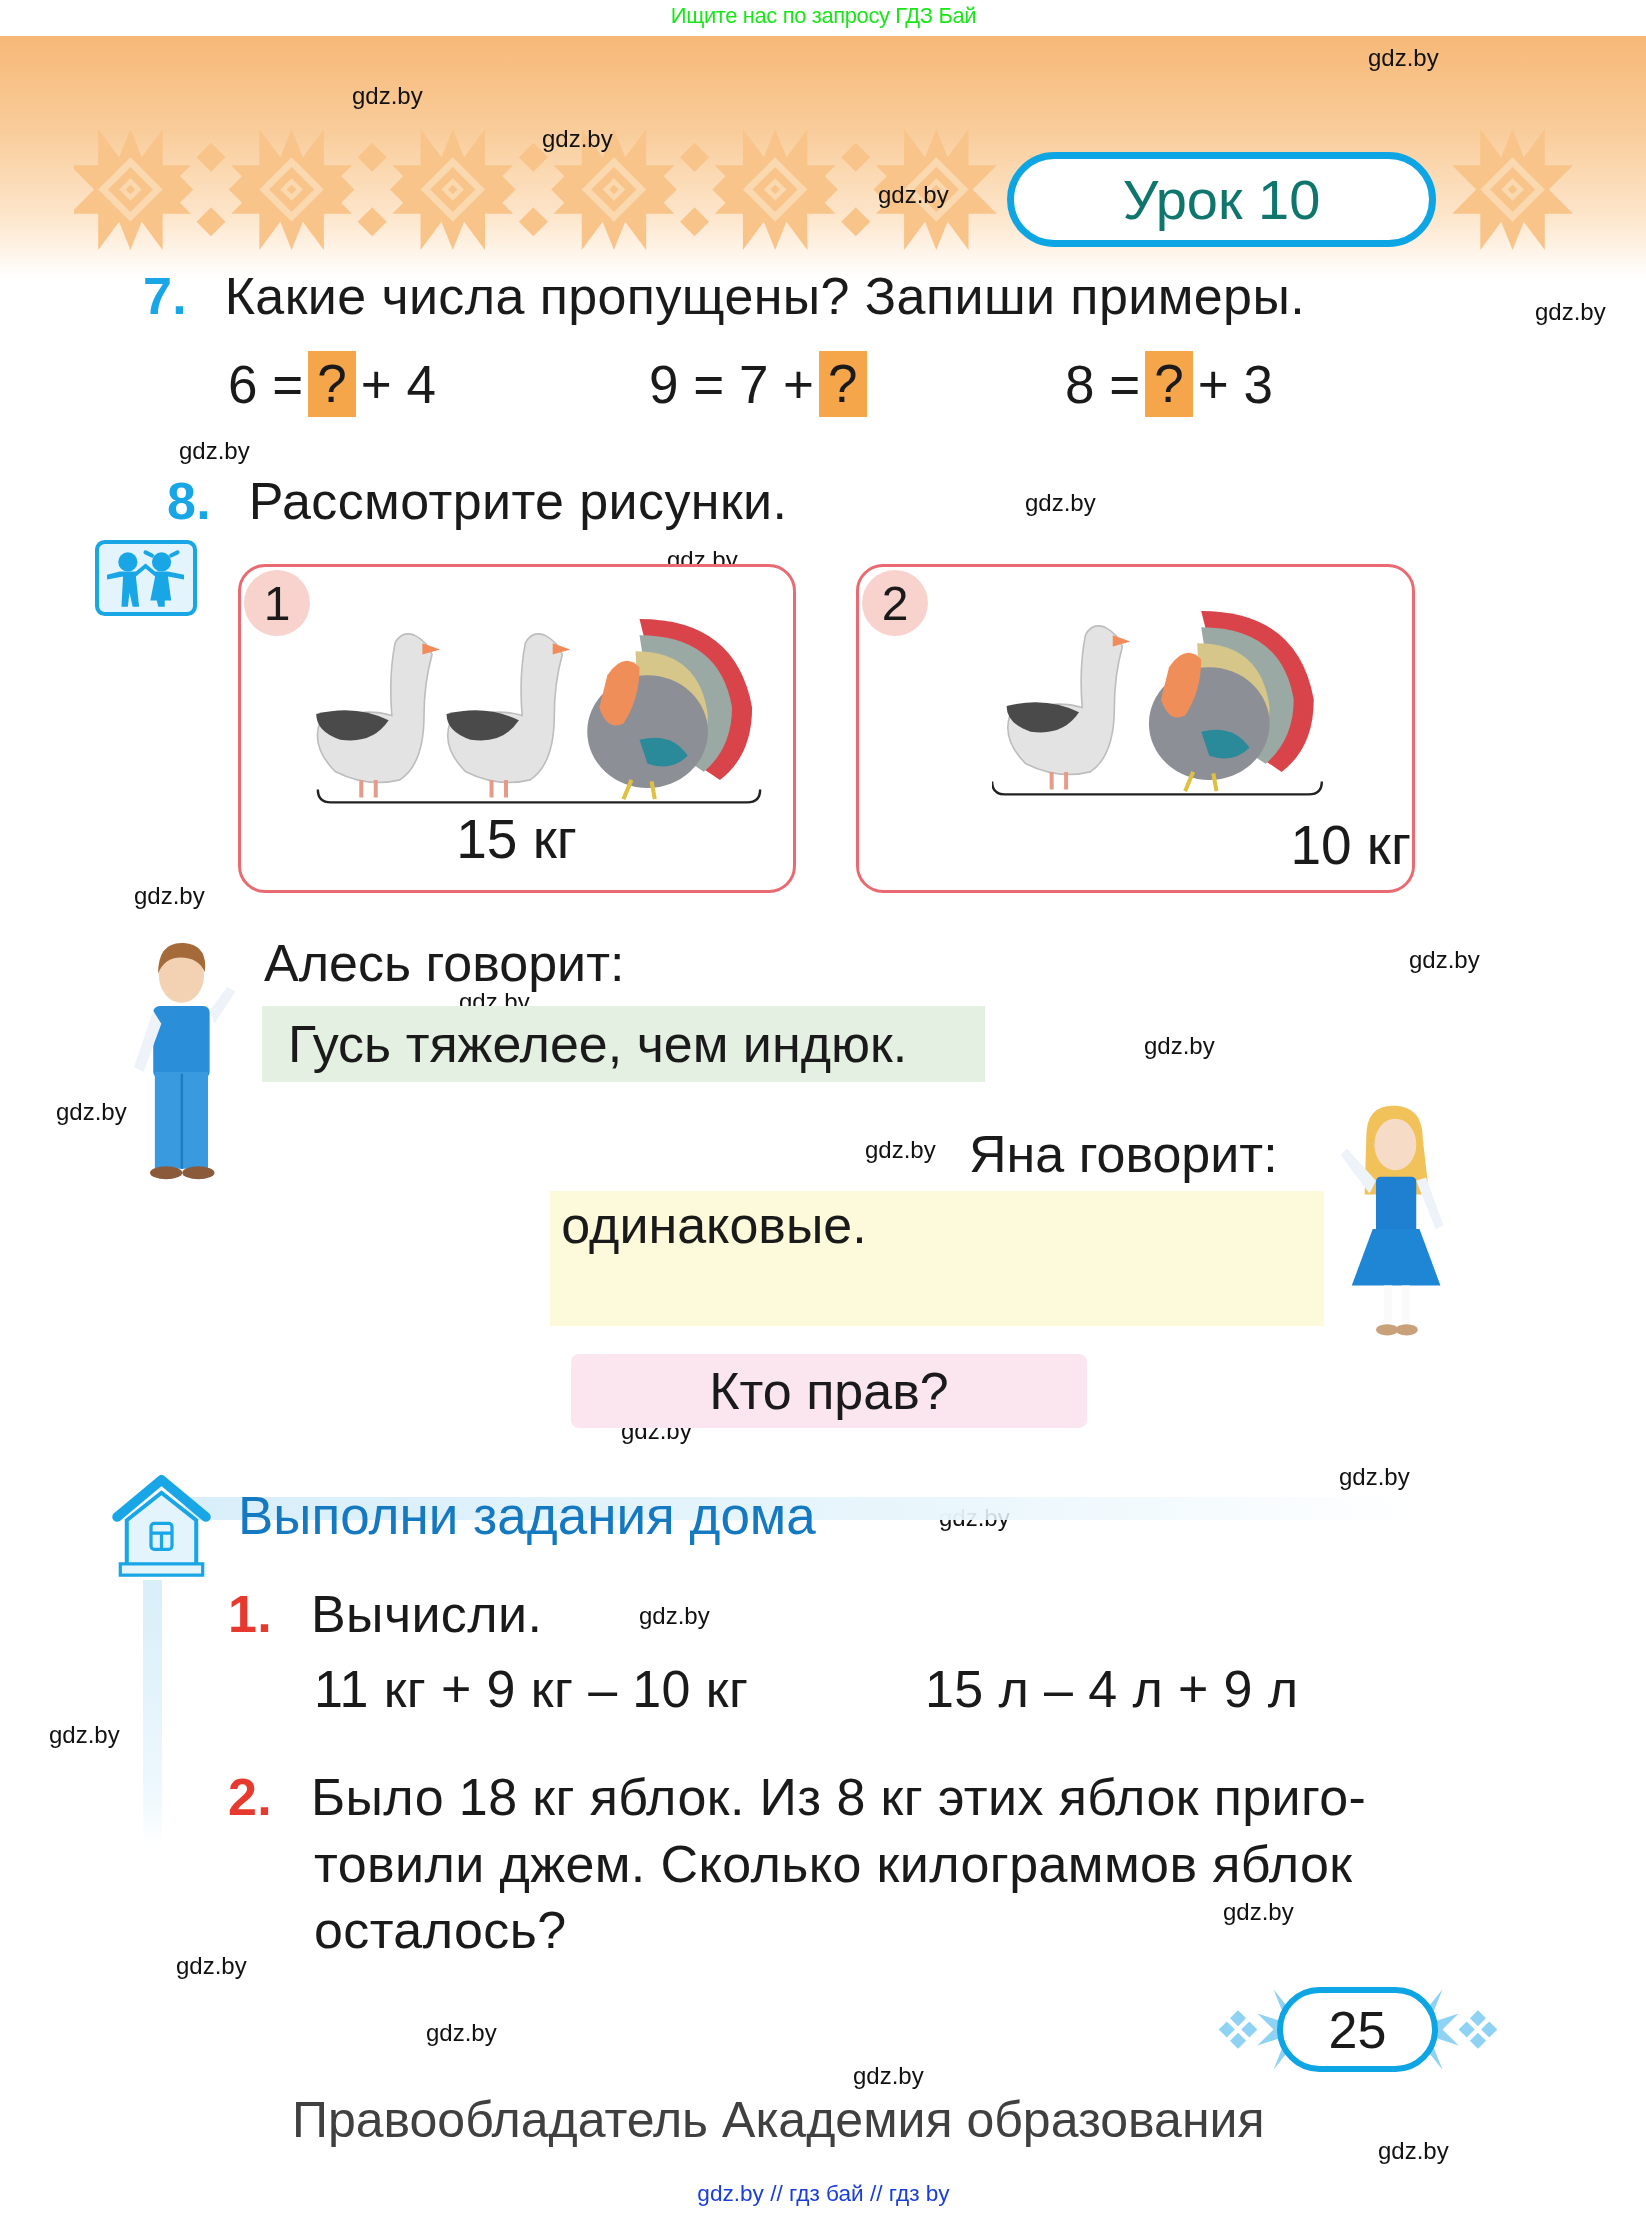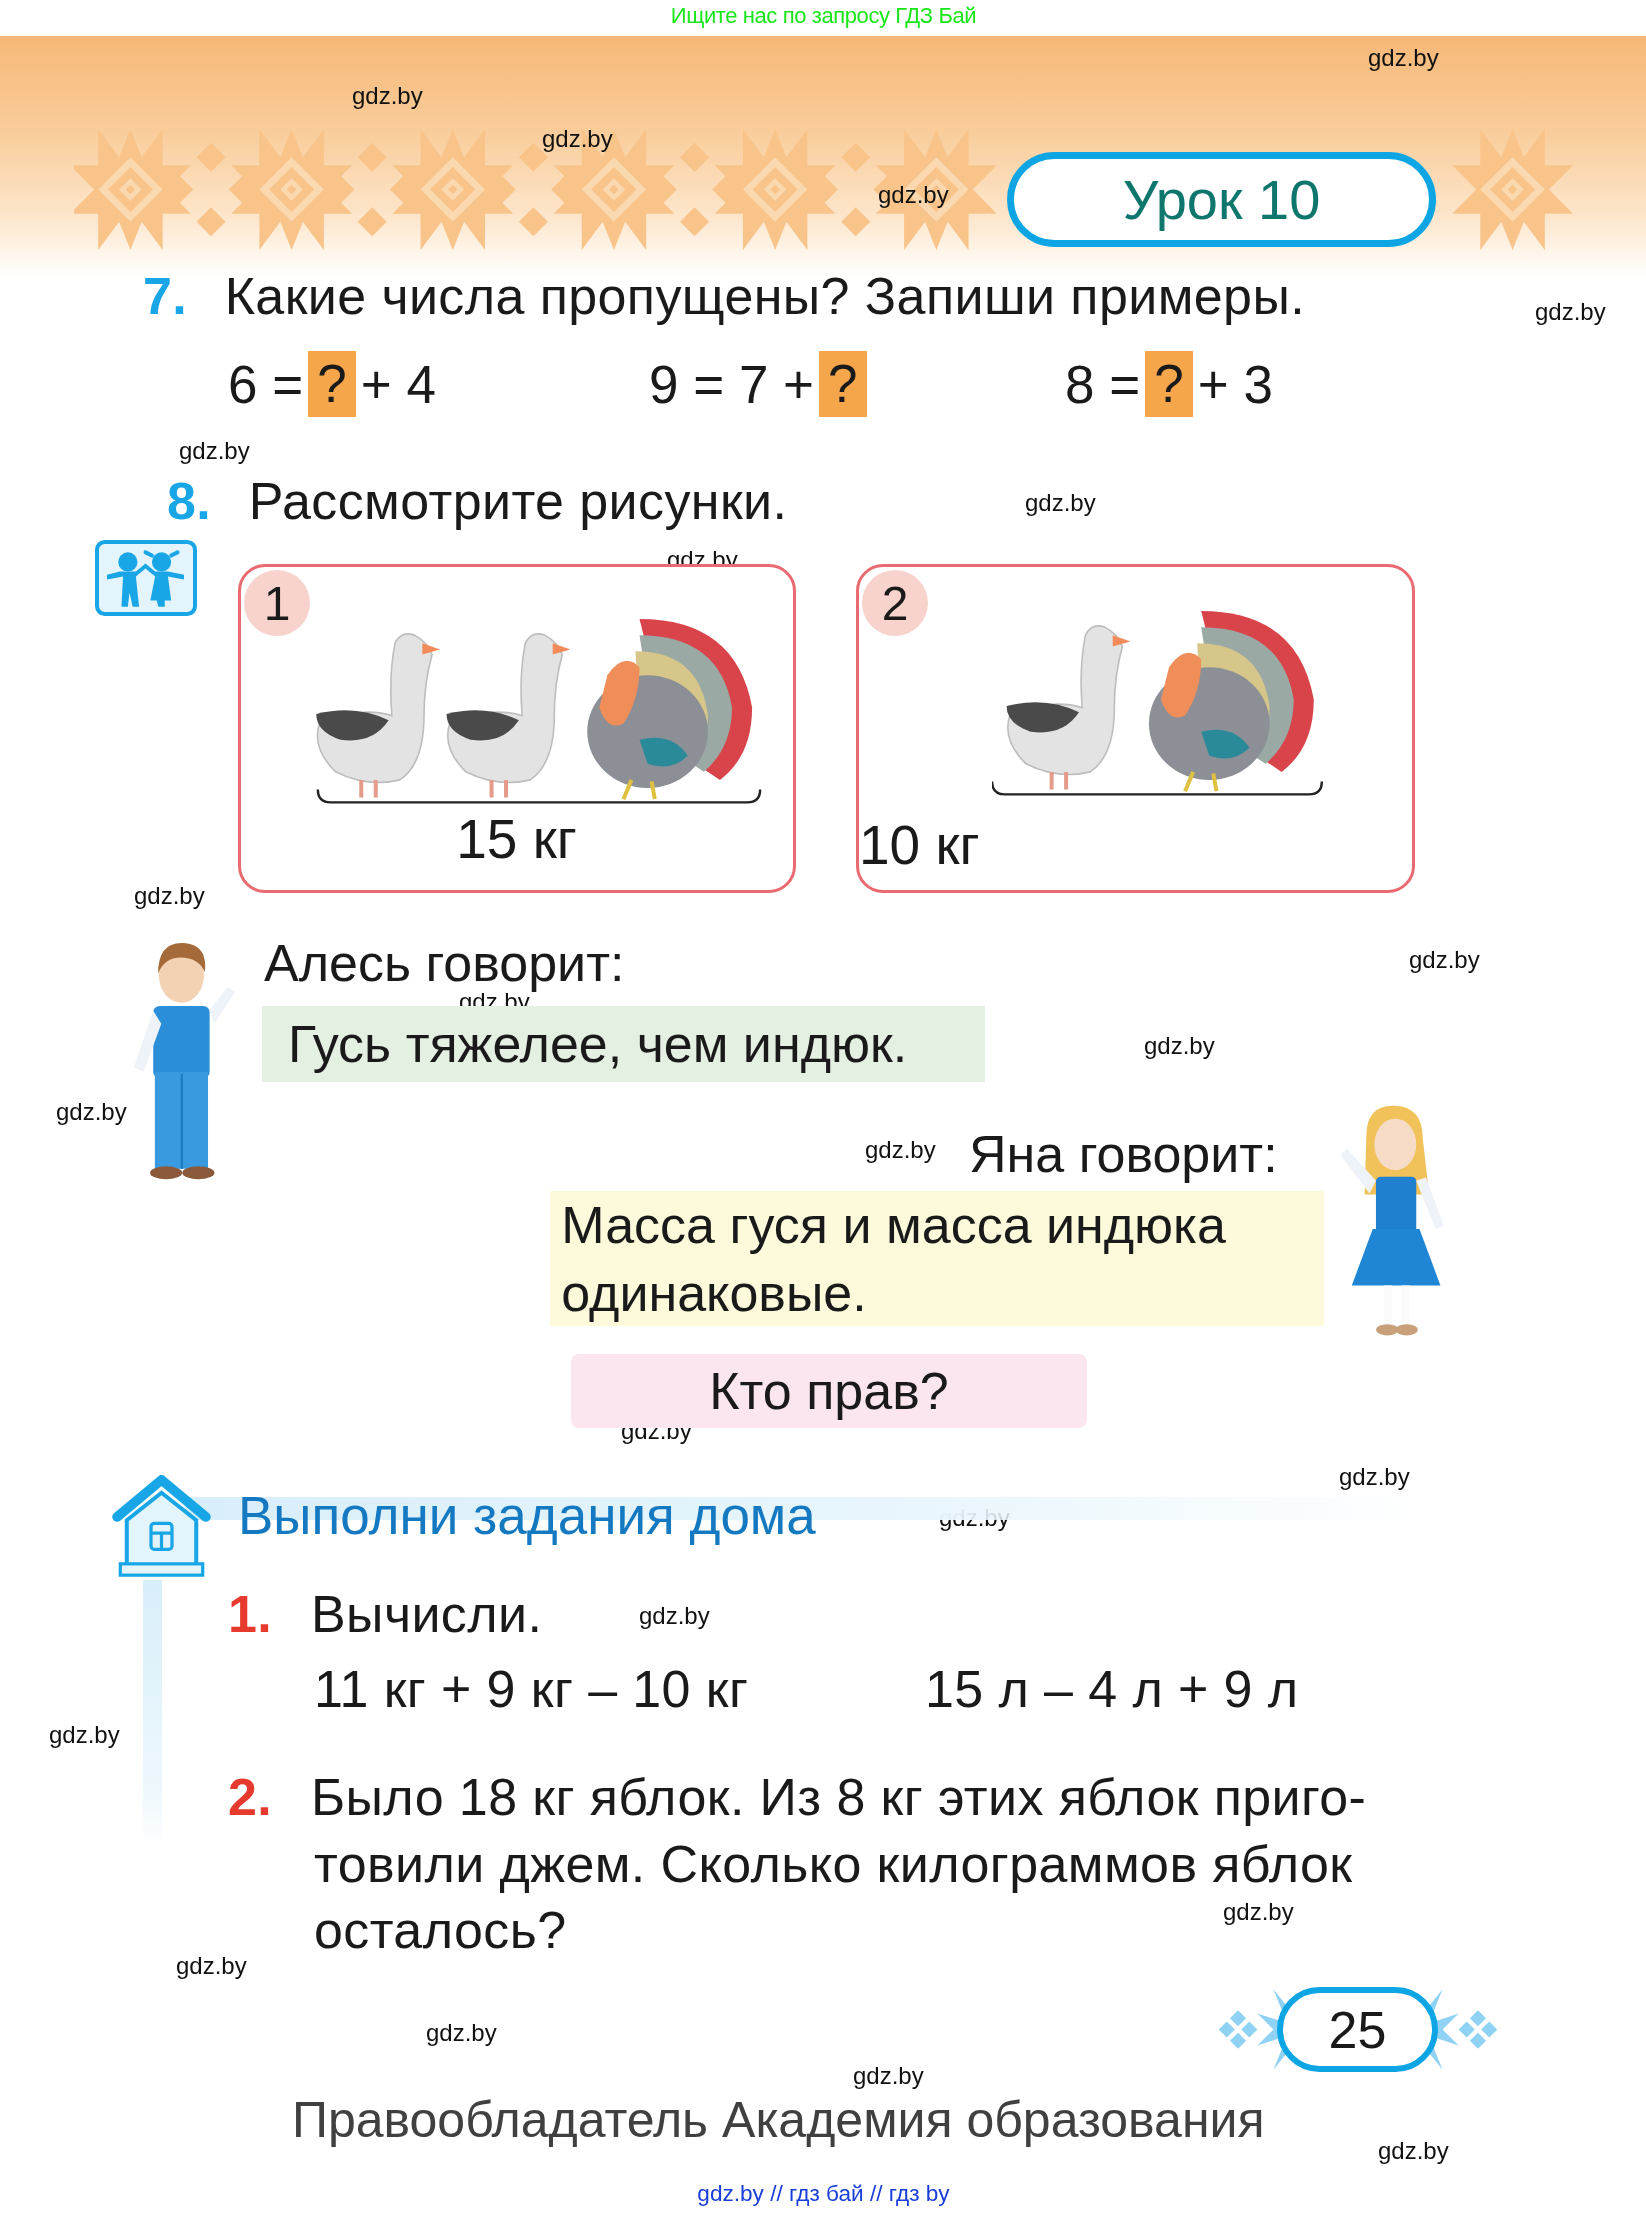--- a/index.html
+++ b/index.html
@@ -183,40 +183,39 @@
       <path d="M80 10 q120 0 140 110 q0 60 -40 90 l-60 -40z" fill="#d9444a"></path>
       <path d="M80 30 q100 0 115 90 q0 50 -35 80 l-60 -40z" fill="#9aa9a4"></path>
       <path d="M75 50 q80 0 90 80 q0 40 -30 60 l-55 -40z" fill="#d6c68a"></path>
       <ellipse cx="90" cy="150" rx="75" ry="70" fill="#8c8f96"></ellipse>
       <path d="M40 80 q20 -30 40 -10 q0 40 -20 70 q-20 10 -30 -20z" fill="#f08e5a"></path>
       <path d="M80 160 q40 -10 60 20 q-20 20 -50 10z" fill="#2a8a9a"></path>
       <path d="M70 210 l-10 24 M95 212 l4 22" stroke="#e0c040" stroke-width="5"></path>
     </g>
     <path d="M0 222 q0 16 16 16 L394 238 q16 0 16 -16" fill="none" stroke="#222" stroke-width="3"></path>
   </svg>
-  <div class="abs weight" style="top:246px;left:0;width:552px;text-align:left;">10 кг</div>
+  <div class="abs weight" style="top:246px;left:0;width:552px;text-align:right;">10 кг</div>
 </div>
 
 <svg class="abs" style="top:943px;left:121px;" width="137" height="242" viewBox="0 0 170 300" xmlns="http://www.w3.org/2000/svg">
   <ellipse cx="75" cy="40" rx="28" ry="34" fill="#f3d2b4"></ellipse>
   <path d="M46 38 q0 -40 32 -38 q30 2 26 36 q-8 -18 -30 -18 q-20 0 -28 20z" fill="#a46a3a"></path>
   <rect x="40" y="78" width="70" height="90" rx="8" fill="#2a8fd8"></rect>
   <path d="M40 84 l-24 70 l12 6 l22 -60z" fill="#eef3fa"></path>
   <path d="M110 84 l22 -30 l10 6 l-26 40z" fill="#eef3fa"></path>
   <rect x="42" y="160" width="66" height="120" fill="#3a9ae0"></rect>
   <rect x="74" y="162" width="3" height="118" fill="#1e7cc0"></rect>
   <ellipse cx="56" cy="285" rx="20" ry="8" fill="#8a5a3a"></ellipse>
   <ellipse cx="96" cy="285" rx="20" ry="8" fill="#8a5a3a"></ellipse>
 </svg>
 <div class="abs speech-label" style="top:933px;left:264px;text-align:right;">Алесь говорит:</div>
 <div class="abs green-box" style="top:1006px;left:262px;width:723px;height:76px;padding-left:26px;">Гусь тяжелее, чем индюк.</div>
 
 <div class="abs speech-label" style="top:1124px;left:969px;">Яна говорит:</div>
 <div class="abs yellow-box" style="top:1191px;left:550px;width:774px;height:135px;">
-  <div>Масса гуся и масса индюка</div>
   <div>одинаковые.</div>
 </div>
 <svg class="abs" style="top:1104px;left:1326px;" width="137" height="238" viewBox="0 0 170 295" xmlns="http://www.w3.org/2000/svg">
   <path d="M50 40 q0 -40 36 -38 q34 2 34 40 l8 70 l-80 0z" fill="#f2c25a"></path>
   <ellipse cx="86" cy="50" rx="26" ry="32" fill="#f6dcc6"></ellipse>
   <rect x="62" y="90" width="50" height="70" rx="6" fill="#1f7fd0"></rect>
   <path d="M62 95 l-36 -40 l-8 8 l36 48z" fill="#eef3fa"></path>
   <path d="M112 95 l24 60 l10 -4 l-22 -60z" fill="#eef3fa"></path>
   <path d="M58 155 l58 0 l26 70 l-110 0z" fill="#1f86d6"></path>
   <rect x="72" y="225" width="10" height="50" fill="#fafafa"></rect>

